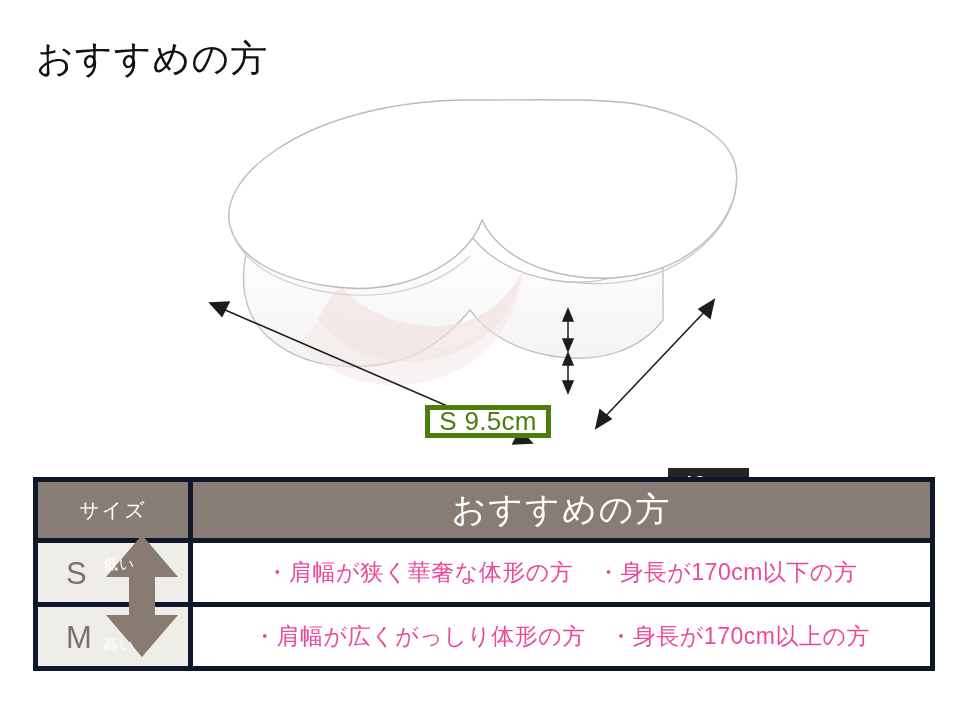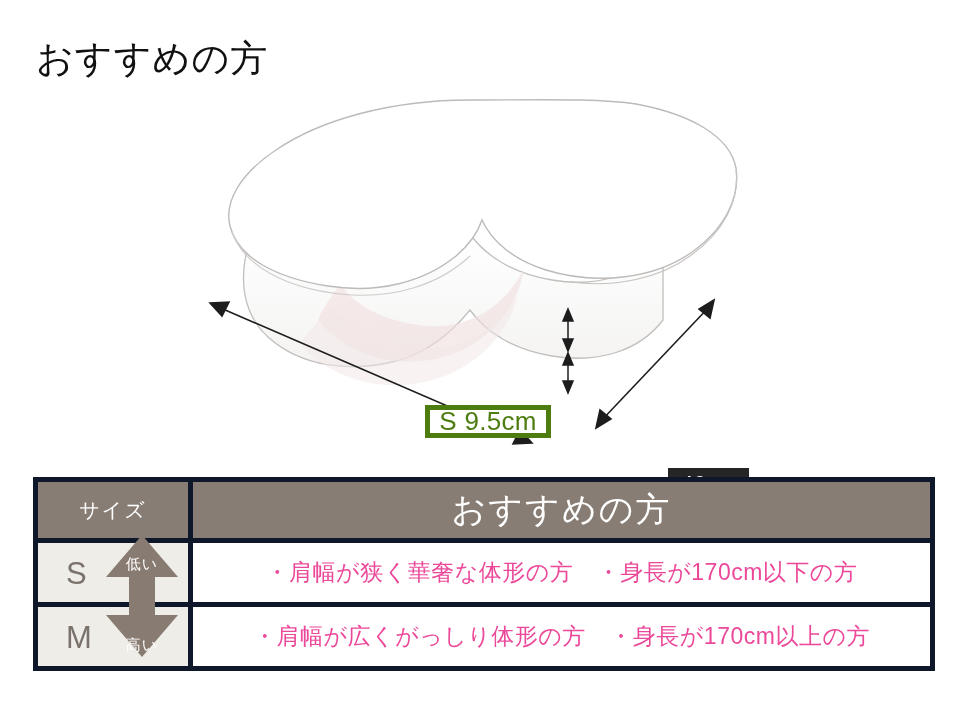--- a/index.html
+++ b/index.html
@@ -141,21 +141,20 @@
     top: 533px;
     width: 78px;
     height: 126px;
     pointer-events: none;
   }
   #lowhigh-arrow svg { display: block; }
   .arrow-word {
     position: absolute;
     left: 0;
     width: 78px;
-    text-align: center;
     font-size: 15px;
     color: #ffffff;
     letter-spacing: 1px;
     line-height: 1;
   }
   #arrow-word-low  { top: 23px; }
   #arrow-word-high { top: 104px; }
 </style>
 </head>
 <body>

